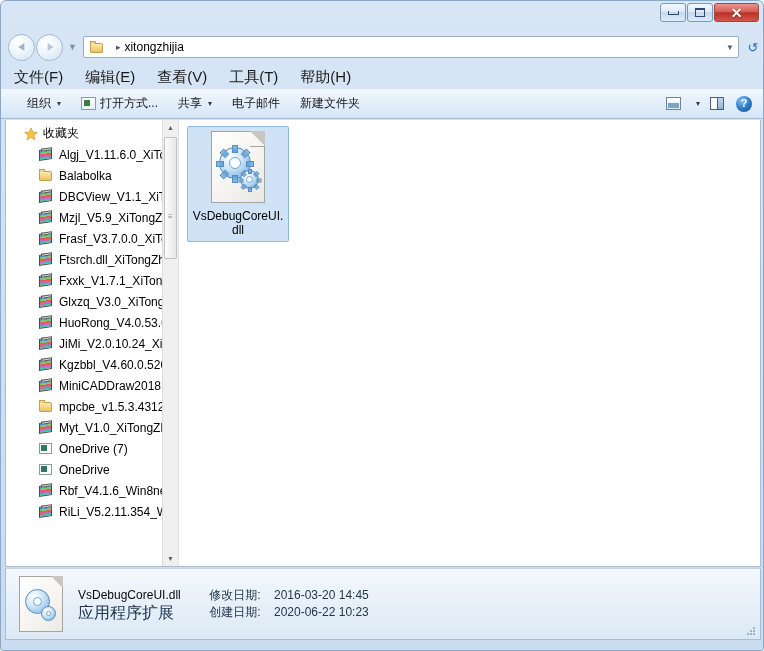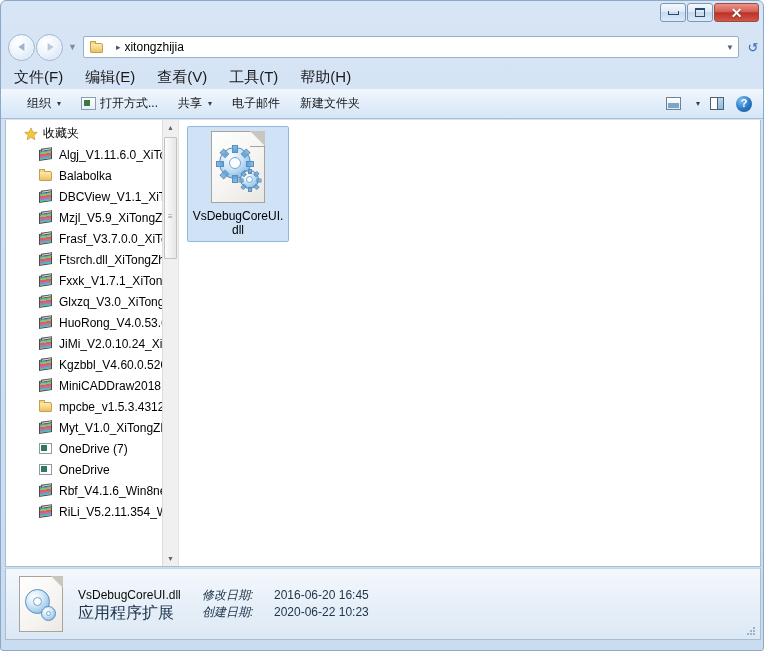--- a/index.html
+++ b/index.html
@@ -696,24 +696,23 @@
   .st-col-right {
     margin-left: 4px;
   }
   .st-row {
     display: flex;
     line-height: 17px;
     font-size: 12px;
   }
   .st-label {
     width: 66px;
-    text-align: left;
+    text-align: center;
     color: #20364d;
     white-space: nowrap;
-    font-style: italic;
   }
   .st-value {
     margin-left: 6px;
     color: #20364d;
     white-space: nowrap;
   }
   .resize-grip {
     position: absolute;
     right: 3px;
     bottom: 2px;
@@ -940,21 +939,21 @@
     </div>
 
     <div class="st-info">
       <div class="st-col-left">
         <div class="l1">VsDebugCoreUI.dll</div>
         <div class="l2">应用程序扩展</div>
       </div>
       <div class="st-col-right">
         <div class="st-row">
           <span class="st-label">修改日期:</span>
-          <span class="st-value">2016-06-20 16:45</span>
+          <span class="st-value">2016-03-20 14:45</span>
         </div>
         <div class="st-row">
           <span class="st-label">创建日期:</span>
           <span class="st-value">2020-06-22 10:23</span>
         </div>
       </div>
     </div>
 
     <div class="resize-grip">
       <svg width="12" height="12" viewBox="0 0 12 12">

